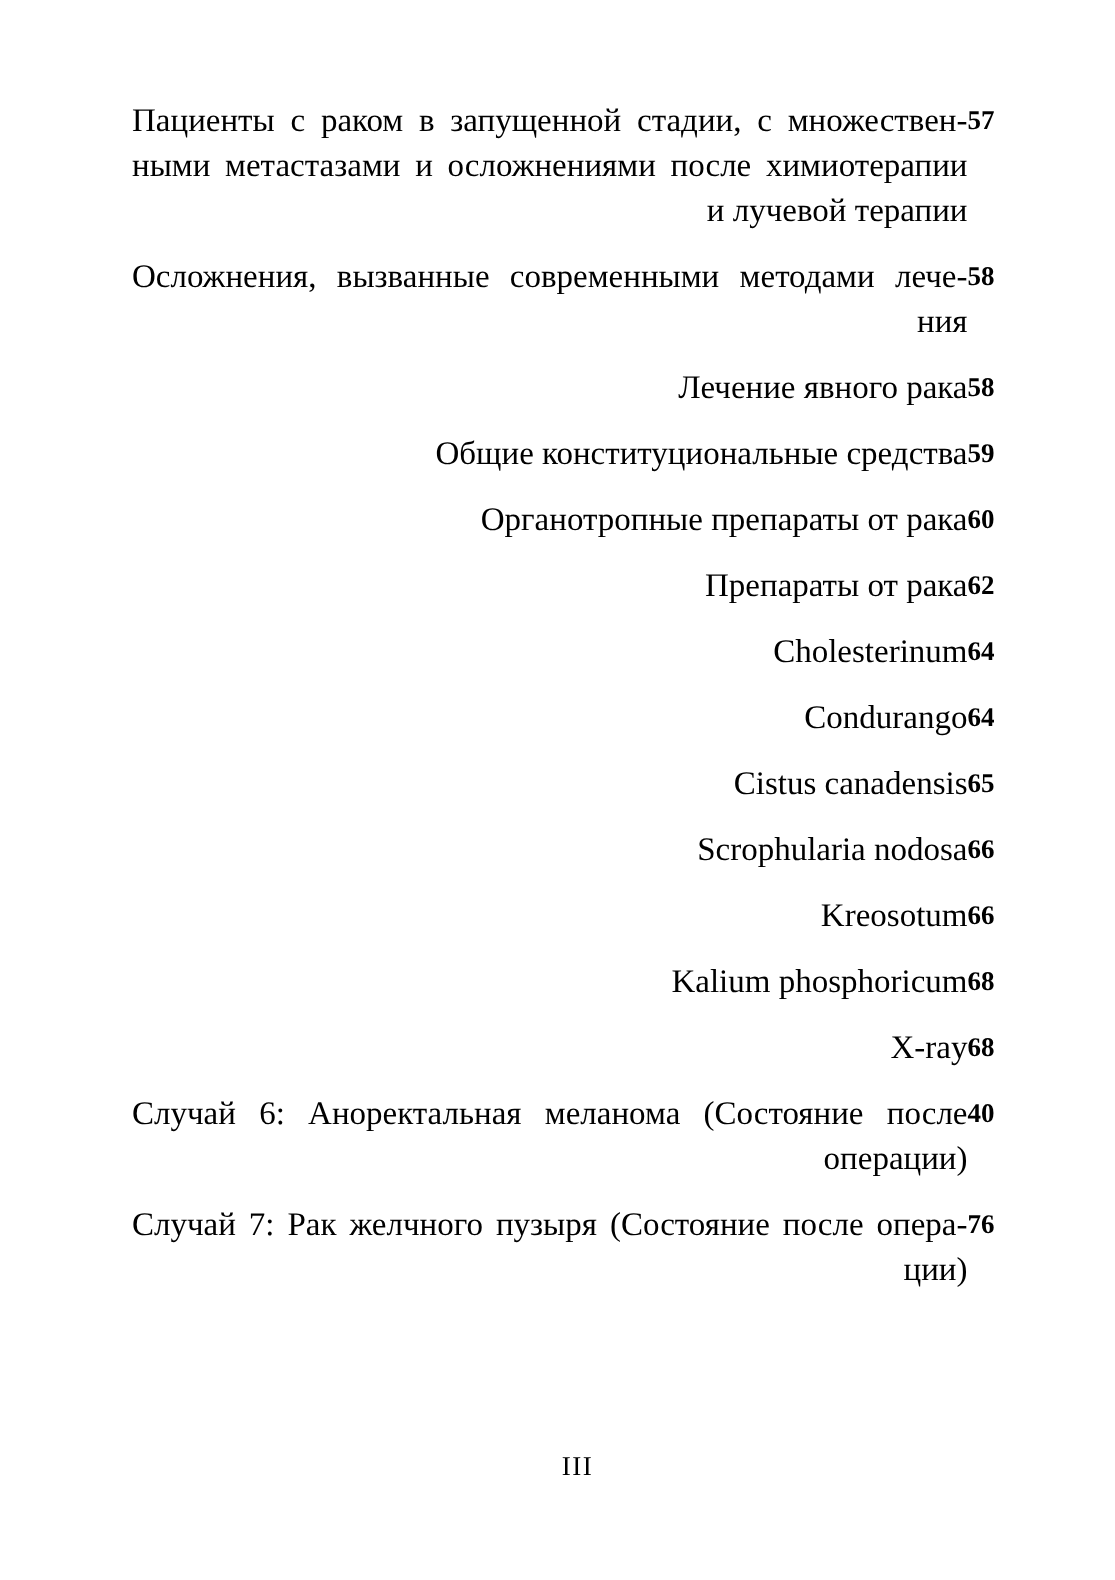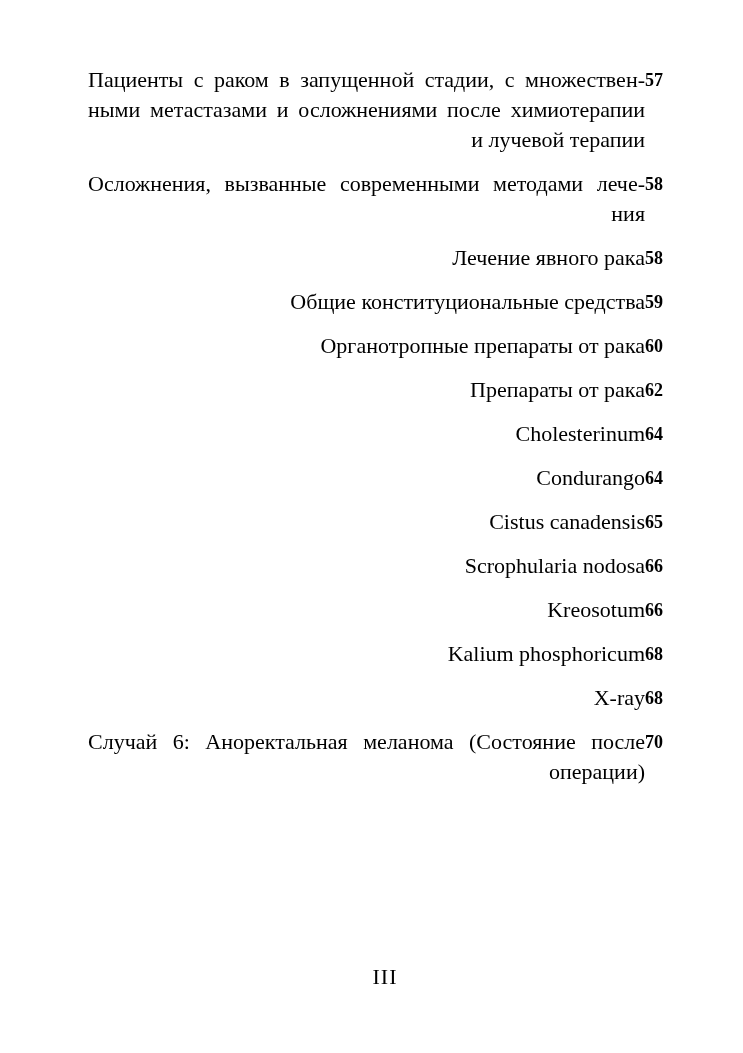--- a/index.html
+++ b/index.html
@@ -48,21 +48,21 @@
     white-space: nowrap;
   }
   .page-footer {
     position: absolute;
     left: 88px;
     top: 966px;
     width: 594px;
     text-align: center;
   }
   .page-number {
-    font-size: 22px;
+    font-size: 18px;
     line-height: 22px;
     letter-spacing: 1px;
   }
 </style>
 </head>
 <body>
 
 <div class="page">
   <div class="toc" id="toc-list">
       <div class="toc-entry">
@@ -144,19 +144,26 @@
         <div class="toc-entry-title">
           <div class="toc-line">X-ray</div>
         </div>
         <div class="toc-entry-page">68</div>
       </div>
       <div class="toc-entry">
         <div class="toc-entry-title">
           <div class="toc-line just">Случай 6: Аноректальная меланома (Состояние после</div>
           <div class="toc-line">операции)</div>
         </div>
-        <div class="toc-entry-page">70</div>
+        <div class="toc-entry-page">40</div>
+      </div>
+      <div class="toc-entry">
+        <div class="toc-entry-title">
+          <div class="toc-line just">Случай 7: Рак желчного пузыря (Состояние после опера-</div>
+          <div class="toc-line">ции)</div>
+        </div>
+        <div class="toc-entry-page">76</div>
       </div>
     </div>
   <div class="page-footer">
     <span class="page-number">III</span>
   </div>
 </div>
 
 </body></html>

